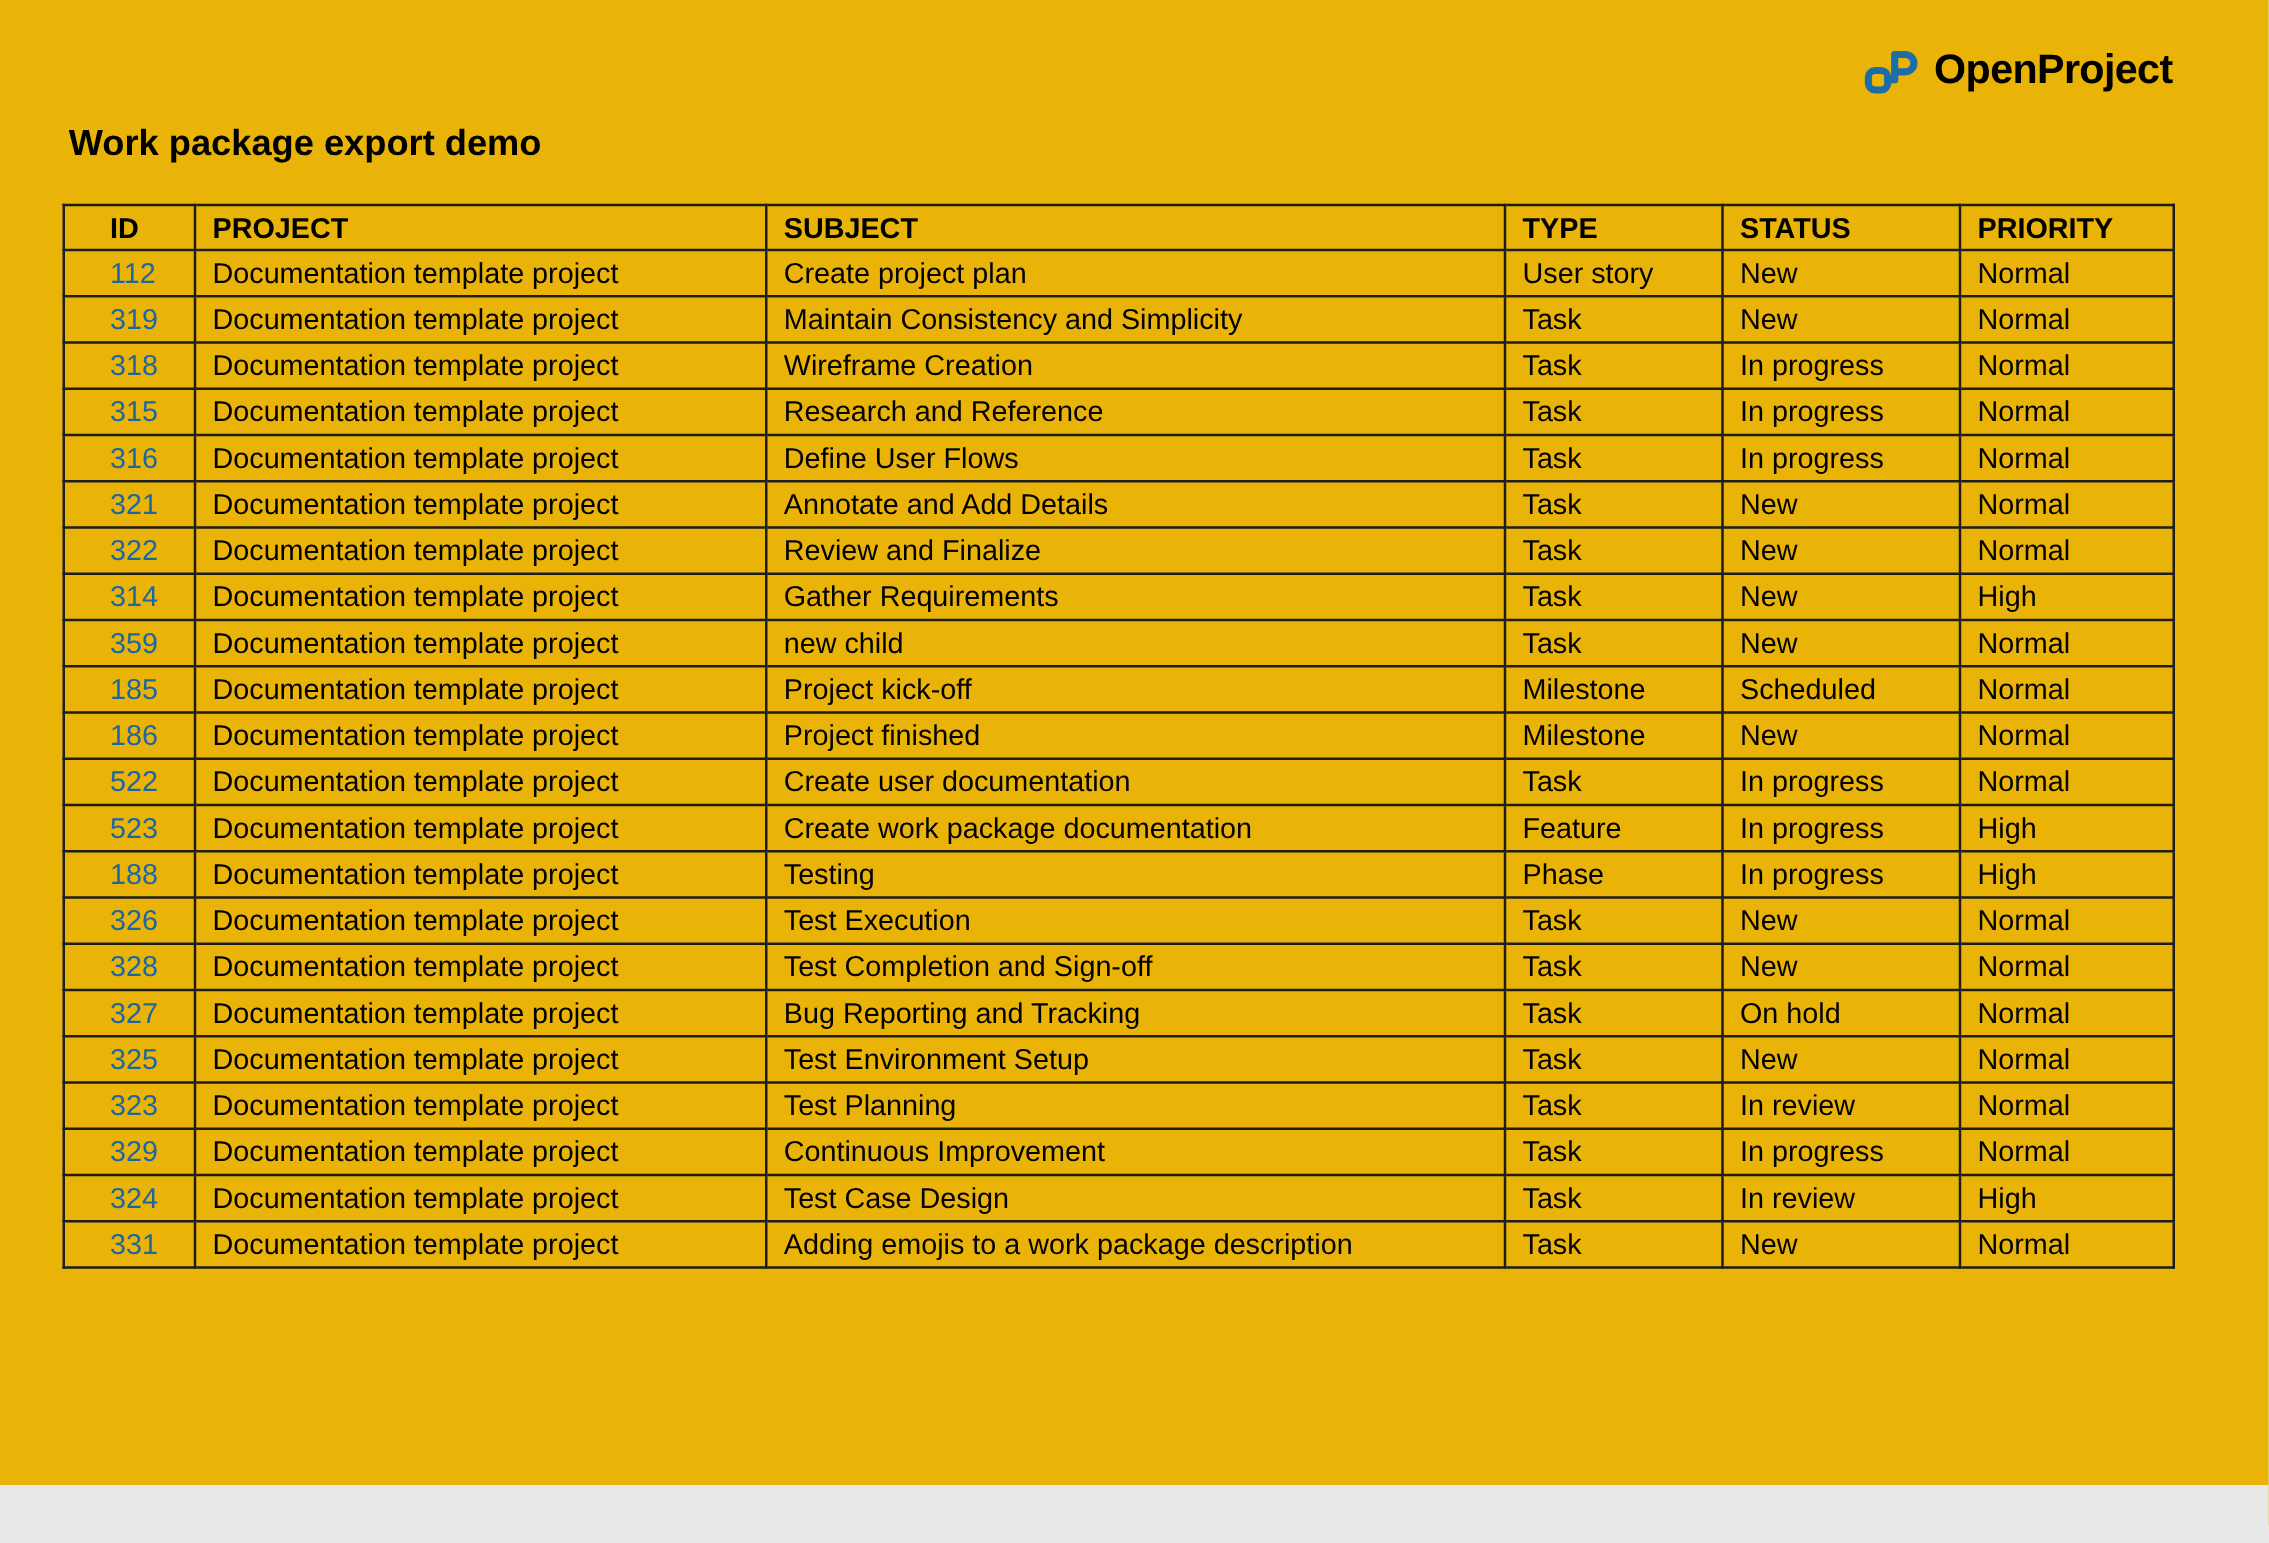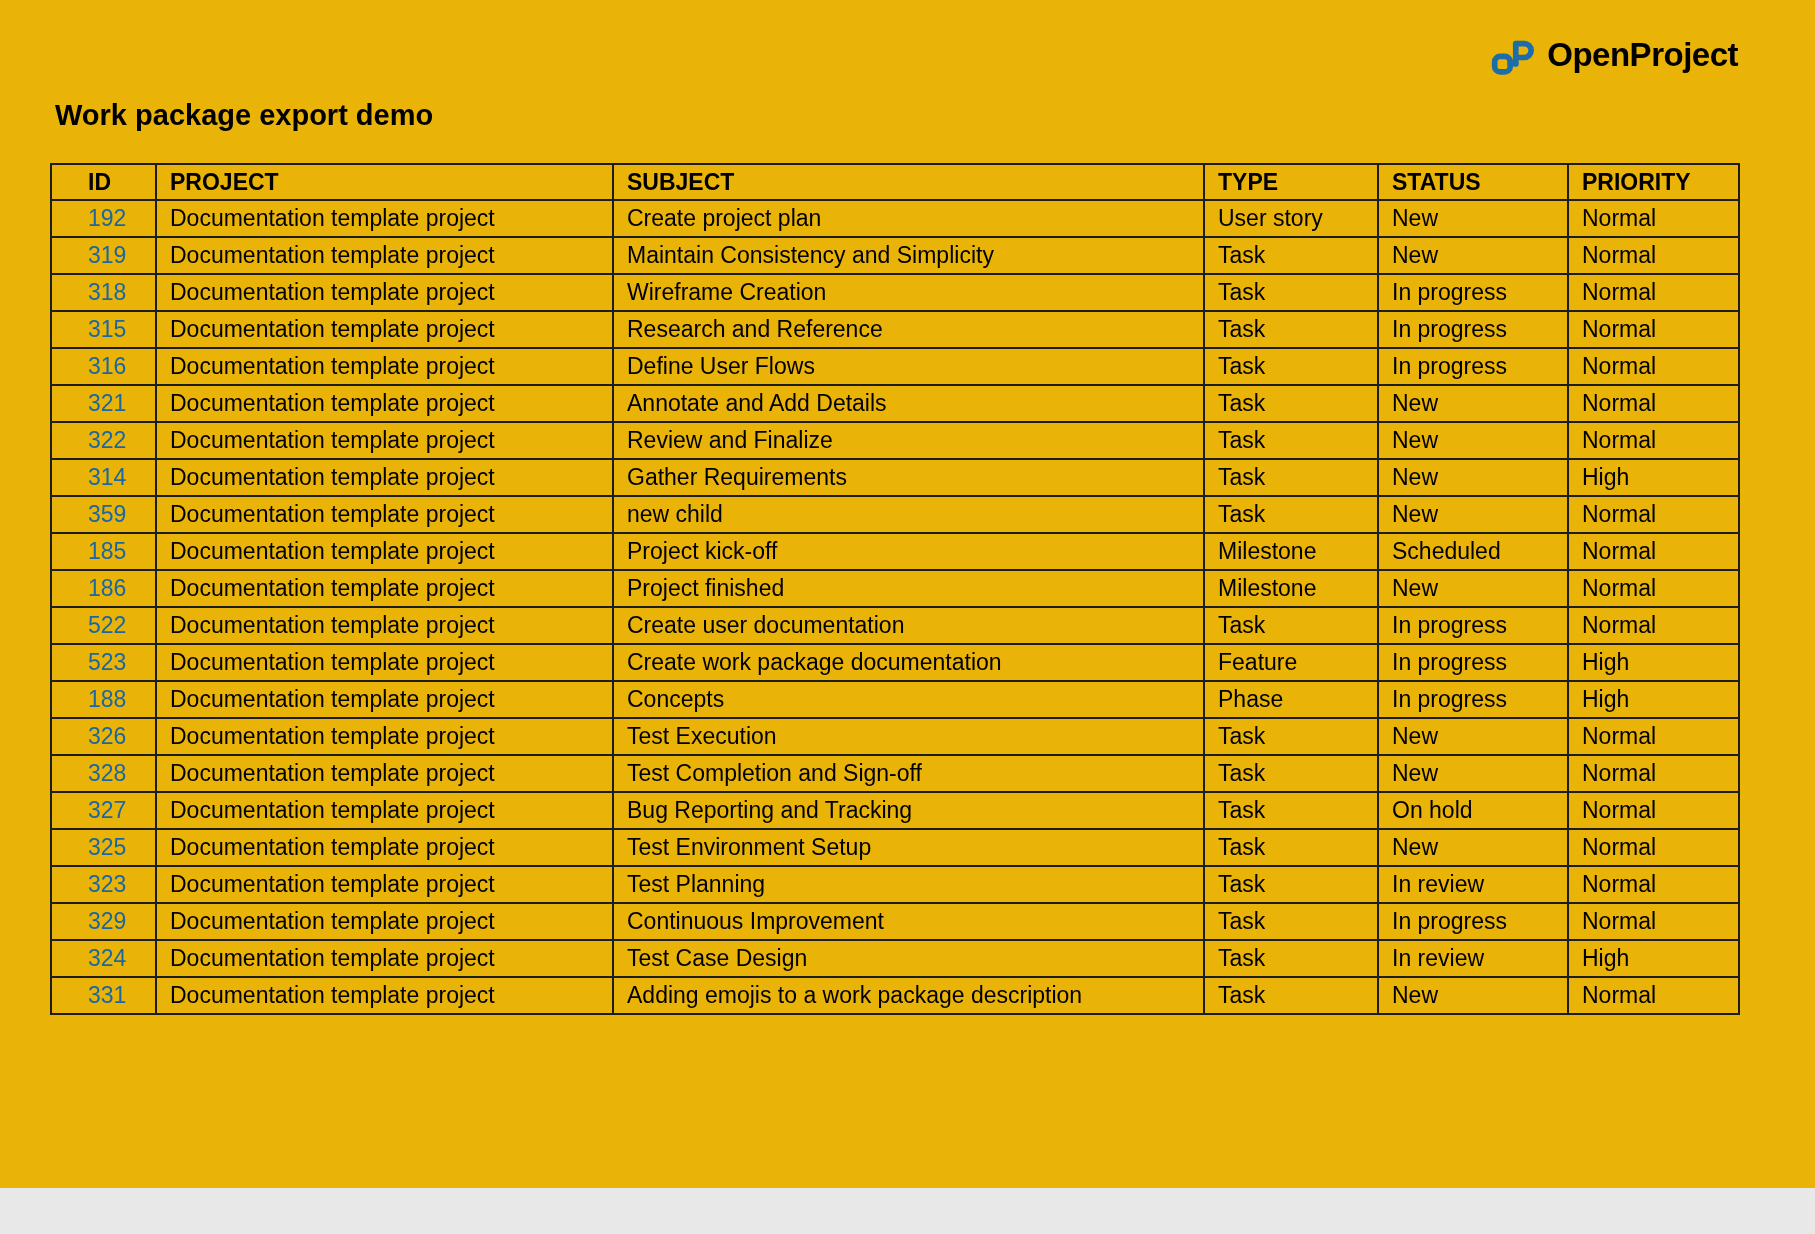--- a/index.html
+++ b/index.html
@@ -114,21 +114,21 @@
         <th>ID</th>
         <th>PROJECT</th>
         <th>SUBJECT</th>
         <th>TYPE</th>
         <th>STATUS</th>
         <th>PRIORITY</th>
       </tr>
     </thead>
     <tbody>
     <tr>
-      <td class="id-cell"><span>192</span></td>
+      <td class="id-cell"><span>112</span></td>
       <td>Documentation template project</td>
       <td>Create project plan</td>
       <td>User story</td>
       <td>New</td>
       <td>Normal</td>
     </tr>
 
 
     <tr>
       <td class="id-cell"><span>319</span></td>
@@ -235,21 +235,21 @@
       <td>Documentation template project</td>
       <td>Create work package documentation</td>
       <td>Feature</td>
       <td>In progress</td>
       <td>High</td>
     </tr>
 
     <tr>
       <td class="id-cell"><span>188</span></td>
       <td>Documentation template project</td>
-      <td>Concepts</td>
+      <td>Testing</td>
       <td>Phase</td>
       <td>In progress</td>
       <td>High</td>
     </tr>
 
     <tr>
       <td class="id-cell"><span>326</span></td>
       <td>Documentation template project</td>
       <td>Test Execution</td>
       <td>Task</td>

